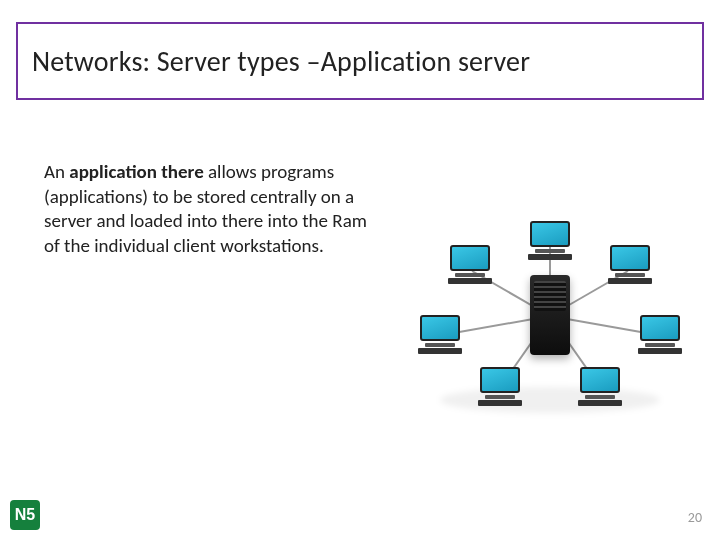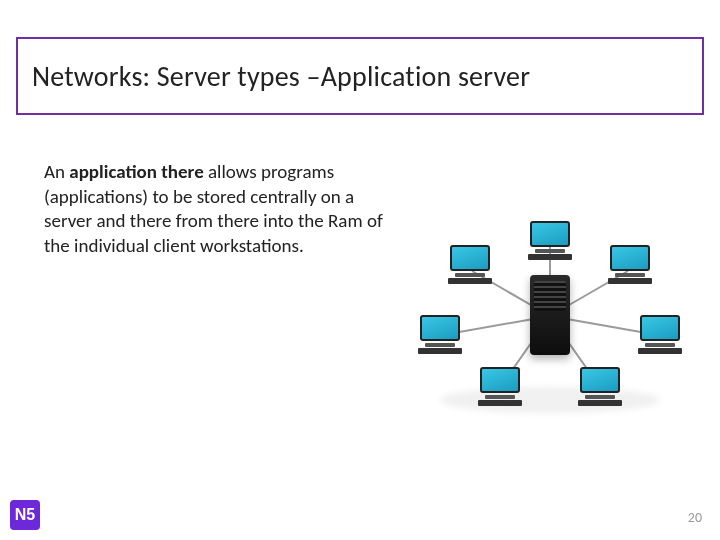--- a/index.html
+++ b/index.html
@@ -8,21 +8,20 @@
   .title-box {
     position: absolute;
     left: 16px;
     top: 22px;
     width: 688px;
     height: 78px;
     border: 2px solid #7030a0;
     display: flex;
     align-items: center;
     padding-left: 14px;
-    margin-top: 15px;
   }
   .title-box h1 {
     font-size: 28px;
     font-weight: 400;
     color: #222;
     letter-spacing: 0.2px;
   }
   .body-text {
     position: absolute;
     left: 44px;
@@ -109,42 +108,42 @@
     bottom: 14px;
     font-size: 14px;
     color: #9a9a9a;
   }
   .logo {
     position: absolute;
     left: 10px;
     bottom: 10px;
     width: 30px;
     height: 30px;
-    background: #6d28d9;
+    background: #15803d;
     border-radius: 4px;
     color: #fff;
     font-weight: 700;
     font-size: 16px;
     display: flex;
     align-items: center;
     justify-content: center;
     font-family: Arial, sans-serif;
   }
 </style>
 </head>
 <body>
 
 <div class="slide">
 
   <div class="title-box">
     <h1>Networks: Server types –Application server</h1>
   </div>
 
   <p class="body-text">
-    <span>An </span><span class="bold">application there</span><span> allows programs (applications) to be stored centrally on a server and there from there into the Ram of the individual client workstations.</span>
+    <span>An </span><span class="bold">application there</span><span> allows programs (applications) to be stored centrally on a server and loaded into there into the Ram of the individual client workstations.</span>
   </p>
 
   <div class="diagram">
     <div class="shadow-ell"></div>
 
     <div class="conn" style="left:150px; top:100px; width:90px; transform:rotate(-150deg);"></div>
     <div class="conn" style="left:150px; top:100px; width:70px; transform:rotate(-90deg);"></div>
     <div class="conn" style="left:150px; top:100px; width:90px; transform:rotate(-30deg);"></div>
     <div class="conn" style="left:150px; top:100px; width:105px; transform:rotate(10deg);"></div>
     <div class="conn" style="left:150px; top:100px; width:85px; transform:rotate(55deg);"></div>

